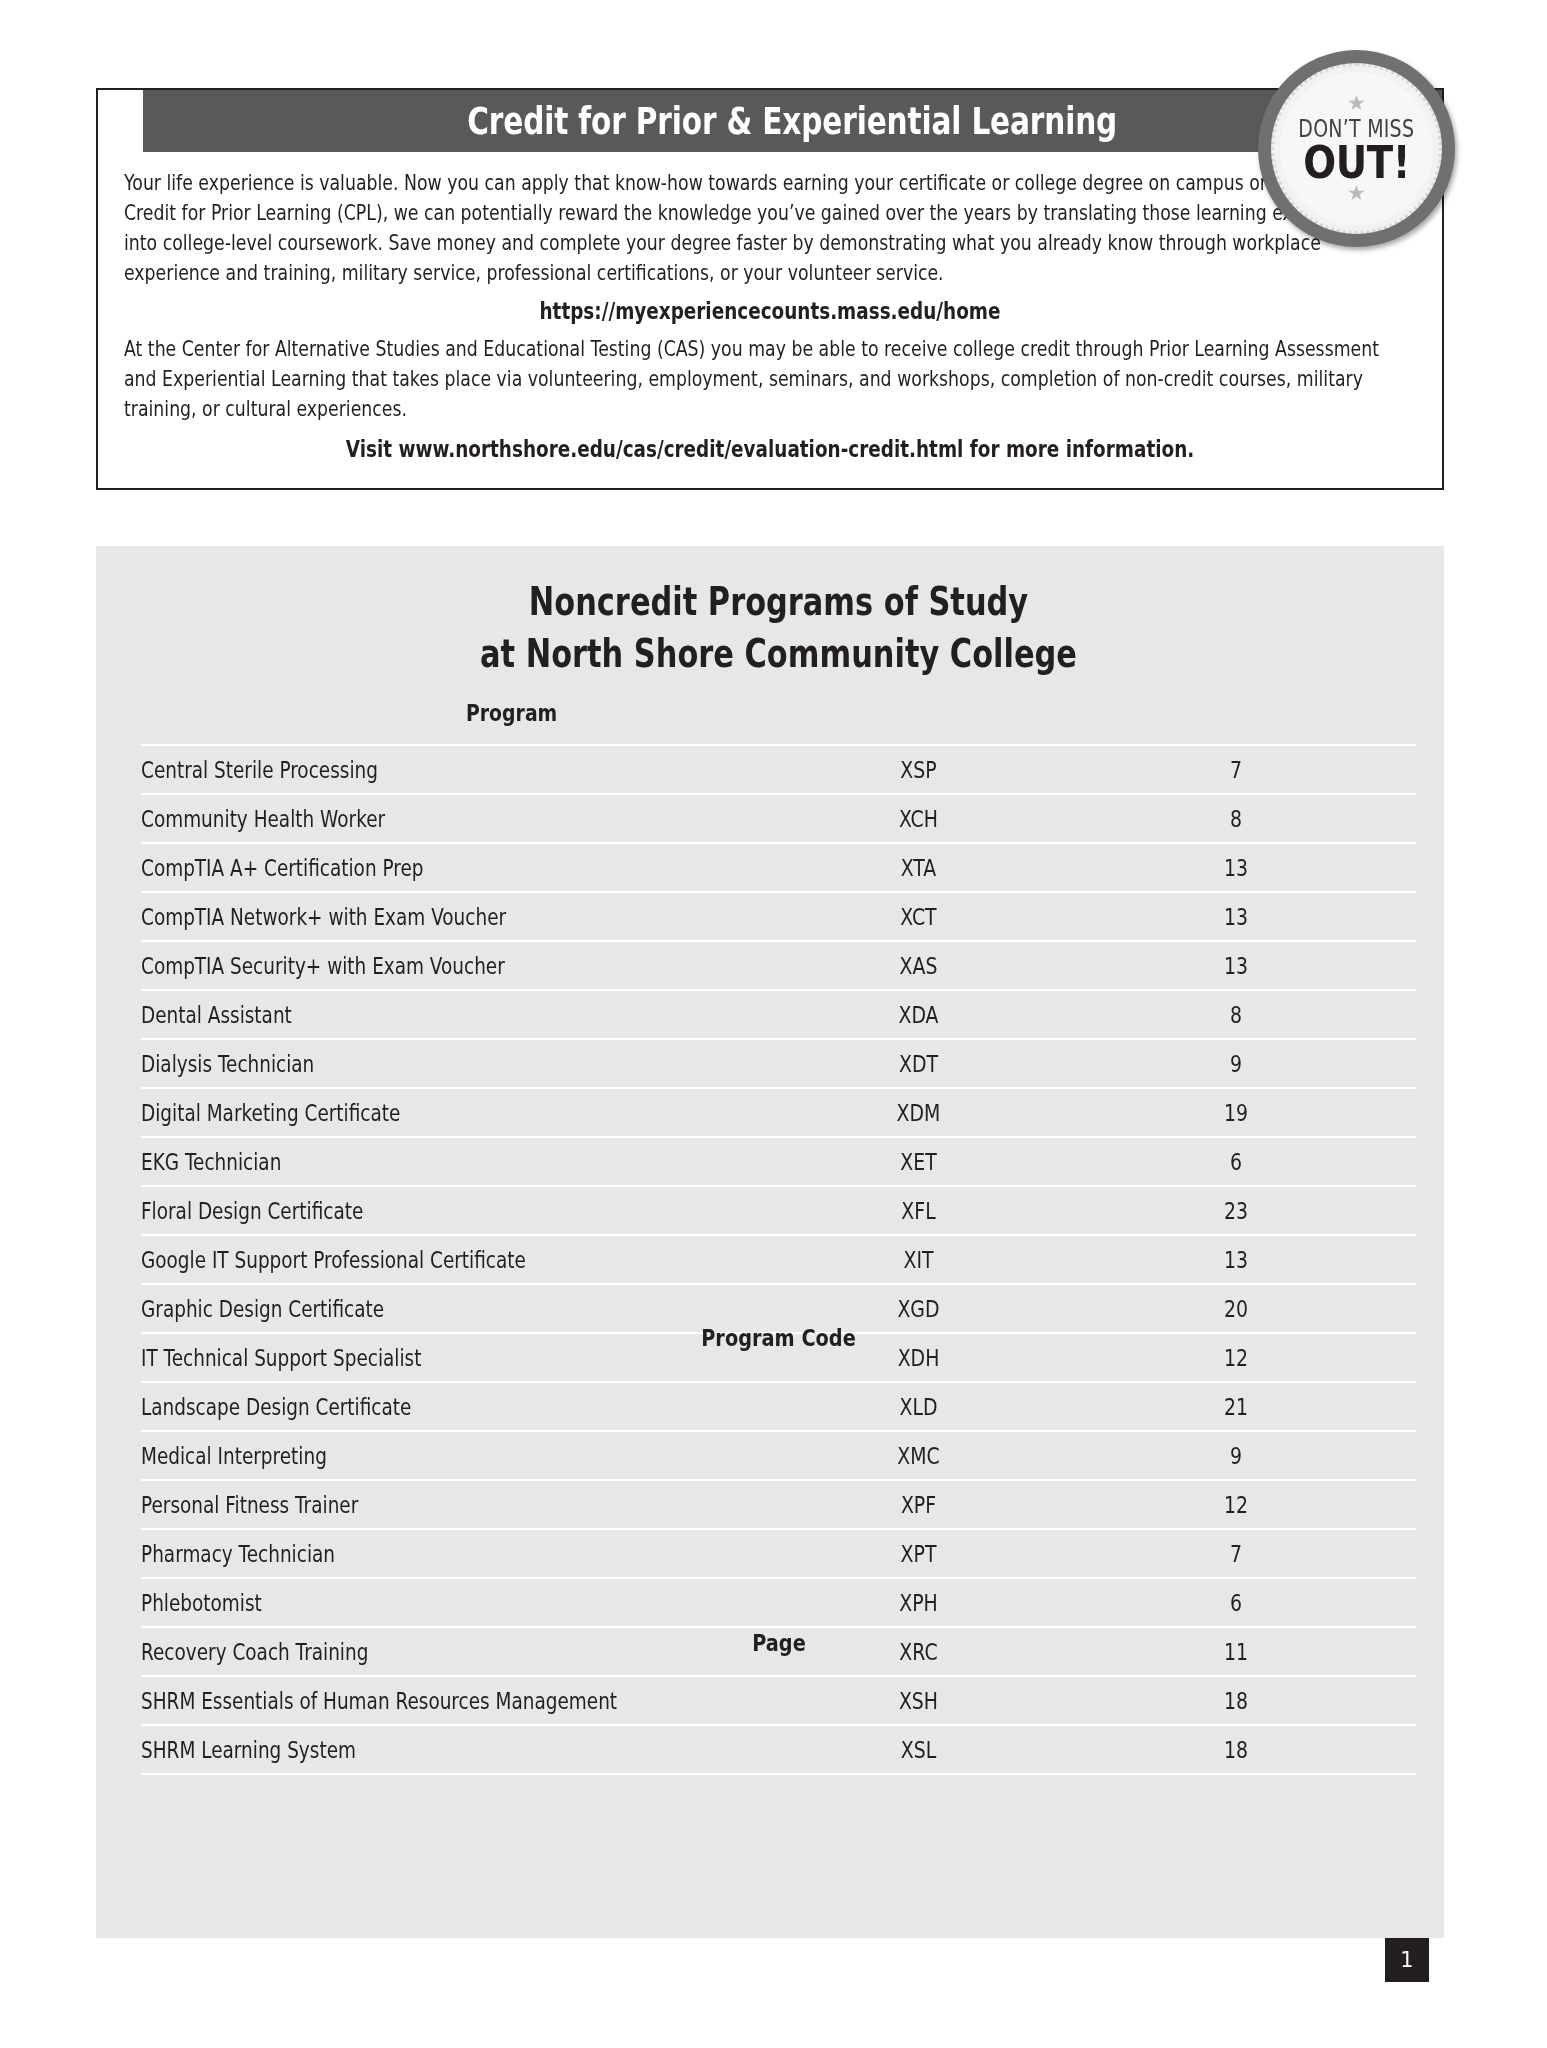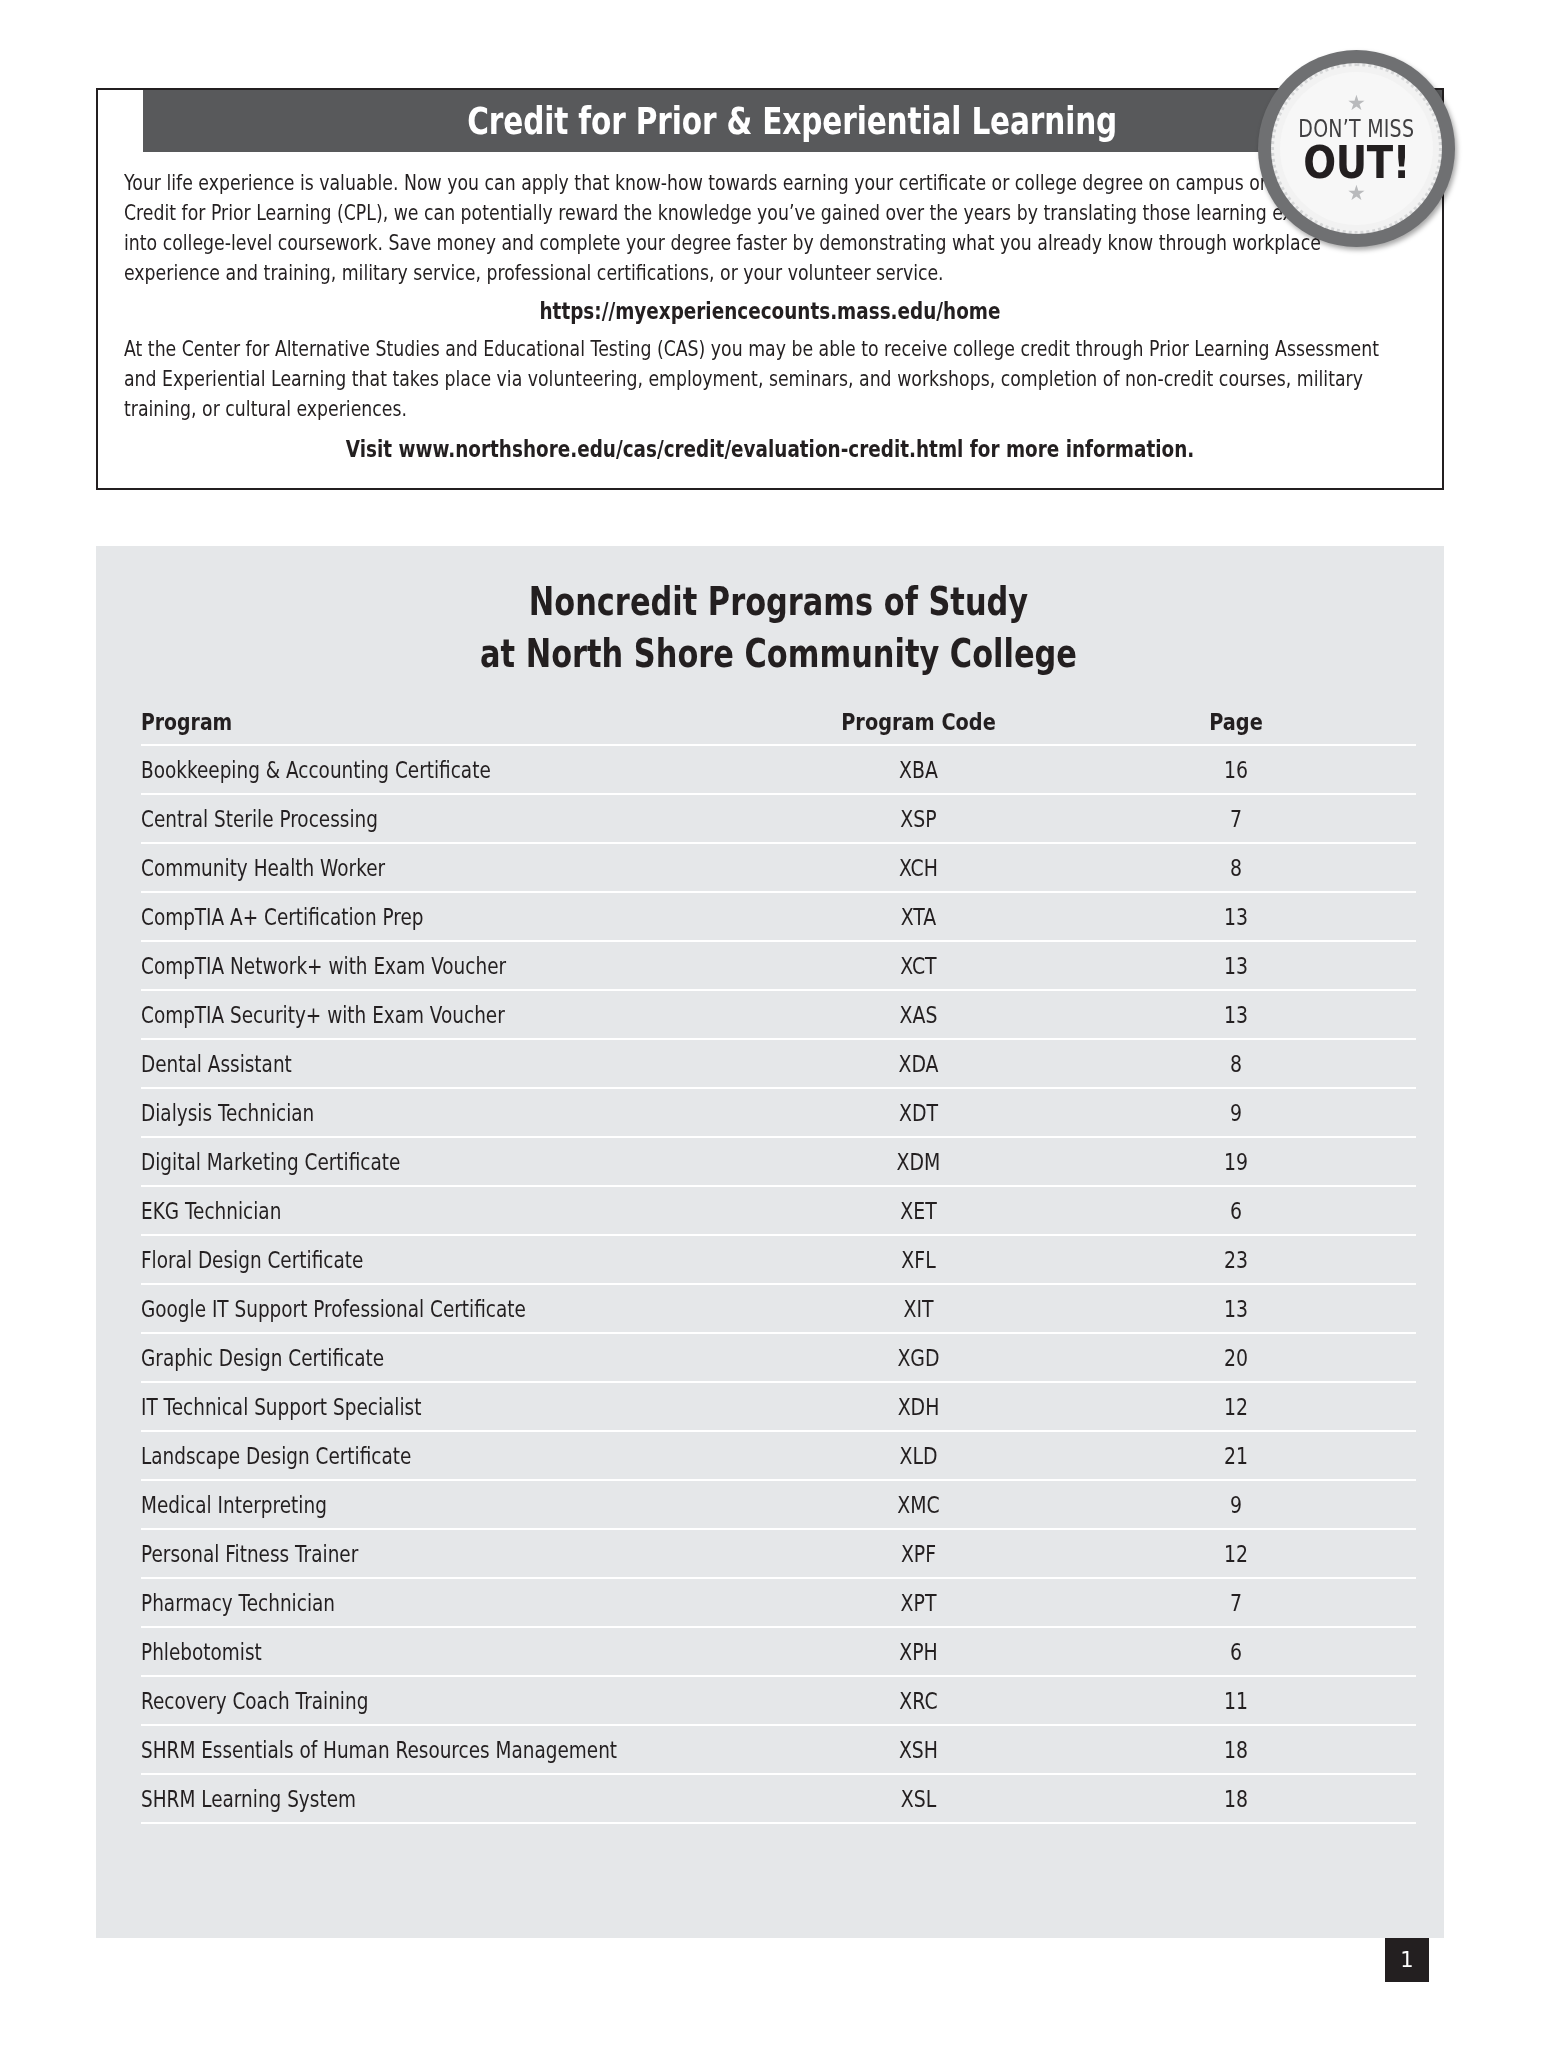--- a/index.html
+++ b/index.html
@@ -170,20 +170,21 @@
     padding: 0 28px 0 28px;
   }
   .trow {
     display: flex;
     align-items: center;
     height: 47px;
     border-bottom: 2px solid #ffffff;
   }
   .trow.header-row {
     height: 44px;
+    flex-direction: column;
   }
   .col-program {
     width: 625px;
     flex: 0 0 625px;
     font-family: "DejaVu Sans", sans-serif;
     font-size: 22.5px;
     color: #231f20;
     transform: scaleX(0.82);
     transform-origin: left center;
     white-space: nowrap;
@@ -264,25 +265,20 @@
   </div>
 
   <div id="programs-table">
     <div class="trow header-row">
       <div class="col-program">Program</div>
       <div class="col-code">Program Code</div>
       <div class="col-page">Page</div>
     </div>
     <div id="rows-container">
         <div class="trow">
-          <div class="col-program">Bookkeeping &amp; Accounting Certificate</div>
-          <div class="col-code">XBA</div>
-          <div class="col-page">16</div>
-        </div>
-        <div class="trow">
           <div class="col-program">Central Sterile Processing</div>
           <div class="col-code">XSP</div>
           <div class="col-page">7</div>
         </div>
         <div class="trow">
           <div class="col-program">Community Health Worker</div>
           <div class="col-code">XCH</div>
           <div class="col-page">8</div>
         </div>
         <div class="trow">

